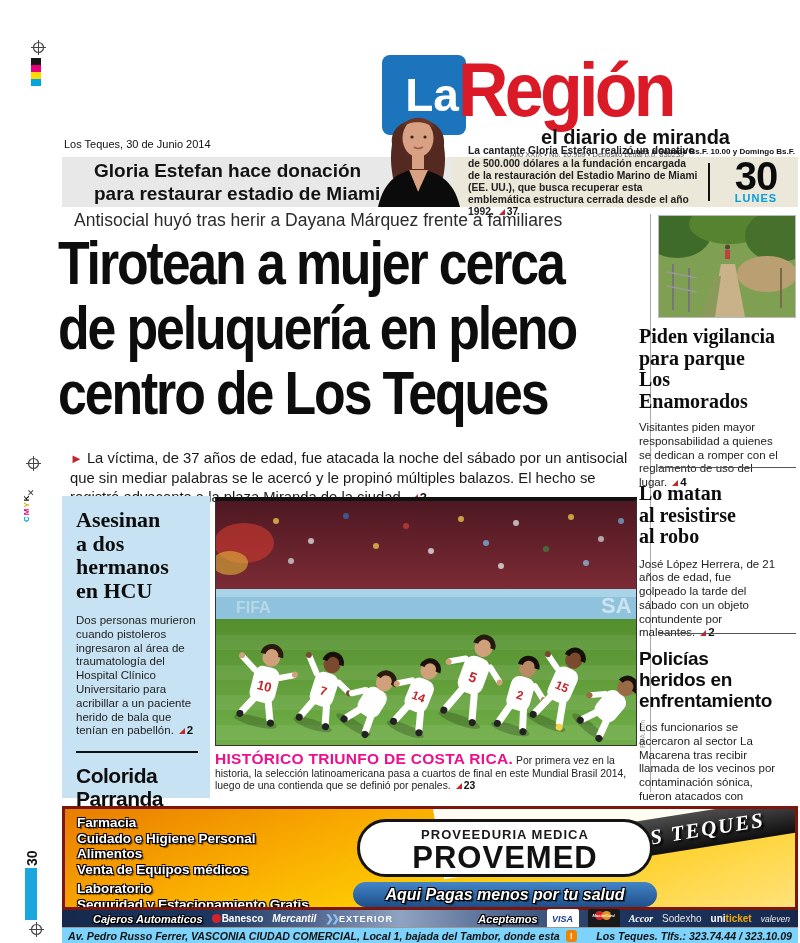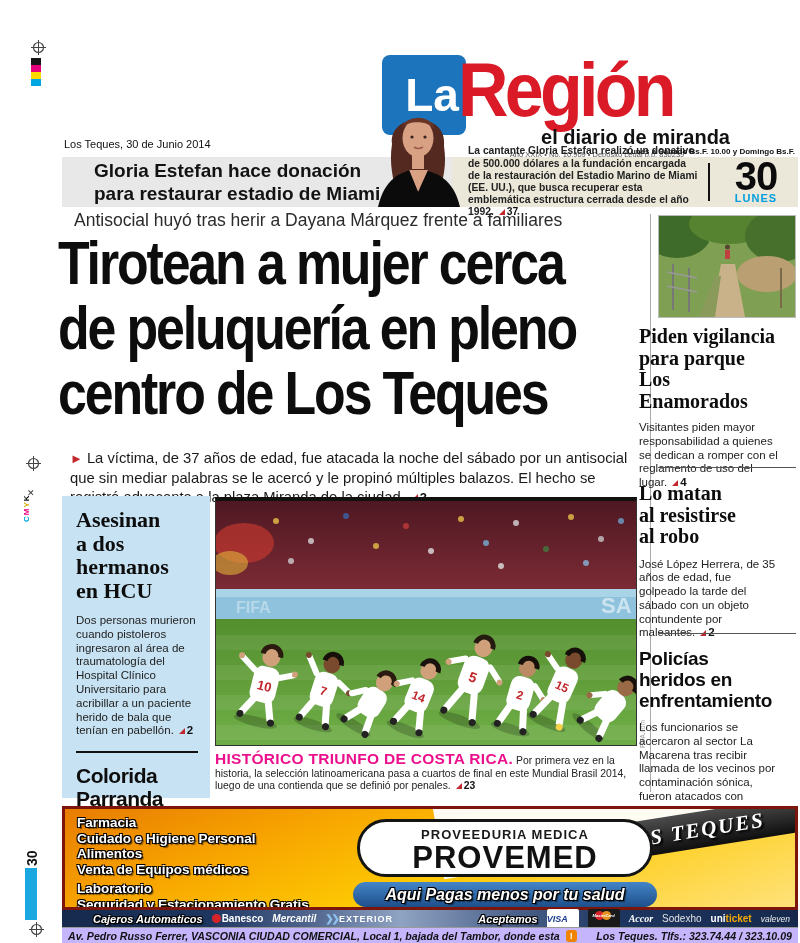--- a/index.html
+++ b/index.html
@@ -98,34 +98,34 @@
 
   
   .barsdark { left:62px; top:910px; width:736px; height:17px;
     background:linear-gradient(90deg,#16294d 0%,#1d3660 20%,#51678f 34%,#8fa3c2 46%,#51678f 60%,#1d3660 75%,#16294d 100%);
     display:flex; align-items:center; gap:9px; padding:0 8px; }
   .atm-label, .accept-label { font-size:11px; font-weight:800; font-style:italic;margin-left:23px; }
   .bank { font-size:10px; font-weight:700; color:#fff; display:flex; align-items:center; gap:1px; }
   .banesco-dot { width:9px; height:9px; border-radius:50%; background:#d6232a; display:inline-block; }
   .mercantil { font-style:italic; }
   .chev { color:#8fc1ef; font-weight:800; letter-spacing:-2px; }
-  .chip { height:20px; display:flex; align-items:center; justify-content:flex-start; border-radius:2px; }
+  .chip { height:20px; display:flex; align-items:center; justify-content:center; border-radius:2px; }
   .visa { width:32px; background:#fff; color:#1a3c8f; font-style:italic; font-weight:800; font-size:9px; }
   .mc { width:32px; background:#191919; position:relative; }
   .mc i { position:absolute; top:2px; width:9px; height:9px; border-radius:50%; }
   .mc .c1 { left:7px; background:#d6232a; }
   .mc .c2 { left:14px; background:#f59b1e; opacity:.92; }
   .mc b { position:absolute; width:100%; text-align:center; font-size:4px; color:#fff; font-style:italic; top:4px; }
   .accor { color:#fff; font-family:"Liberation Serif", serif; font-style:italic; font-size:10px; font-weight:700; }
   .sodexho { color:#e3e3e3; font-size:10px; }
   .uni { color:#fff; font-weight:800; font-size:10px; }
   .uni b { color:#f5a800; }
   .valeven { color:#eee; font-size:8.5px; font-style:italic; }
 
-  .addressline { left:62px; top:927px; width:736px; height:16px; background:#c4b5fd; border-top:1px solid #999;
+  .addressline { left:62px; top:927px; width:736px; height:16px; background:#7dd3fc; border-top:1px solid #999;
     display:flex; align-items:center; gap:6px; padding:0 6px; font-size:10.6px; font-weight:700; font-style:italic; color:#111; }
   .info-badge { width:11px; height:12px; background:#f08400; border-radius:3px; color:#fff; font-size:9px;
     font-weight:800; display:flex; align-items:center; justify-content:center; font-style:normal; }
   .phones { margin-left:auto; }
 </style>
 </head>
 <body>
 
 <div class="page">
 
@@ -410,21 +410,21 @@
 para parque
 Los Enamorados</div>
     <div class="rc-body" style="margin-top:9px"><span>Visitantes piden mayor responsabilidad a quienes se dedican a romper con el reglamento de uso del lugar.</span><span class="tri sm"></span><b class="pgnum">4</b></div>
   </div>
   <div class="abs rc-div" style="top:467px"></div>
 
   <div class="abs rc" style="top:483px">
     <div class="rc-serif pre">Lo matan
 al resistirse
 al robo</div>
-    <div class="rc-body" style="margin-top:10px"><span>José López Herrera, de 35 años de edad, fue golpeado la tarde del sábado con un objeto contundente por maleantes.</span><span class="tri sm"></span><b class="pgnum">2</b></div>
+    <div class="rc-body" style="margin-top:10px"><span>José López Herrera, de 21 años de edad, fue golpeado la tarde del sábado con un objeto contundente por maleantes.</span><span class="tri sm"></span><b class="pgnum">2</b></div>
   </div>
   <div class="abs rc-div" style="top:633px"></div>
 
   <div class="abs rc" style="top:648px">
     <div class="rc-sans pre">Policías
 heridos en
 enfrentamiento</div>
     <div class="rc-body" style="margin-top:10px"><span>Los funcionarios se acercaron al sector La Macarena tras recibir llamada de los vecinos por contaminación sónica, fueron atacados con objetos cotundentes.</span><span class="tri sm"></span><b class="pgnum">3</b></div>
   </div>
 

